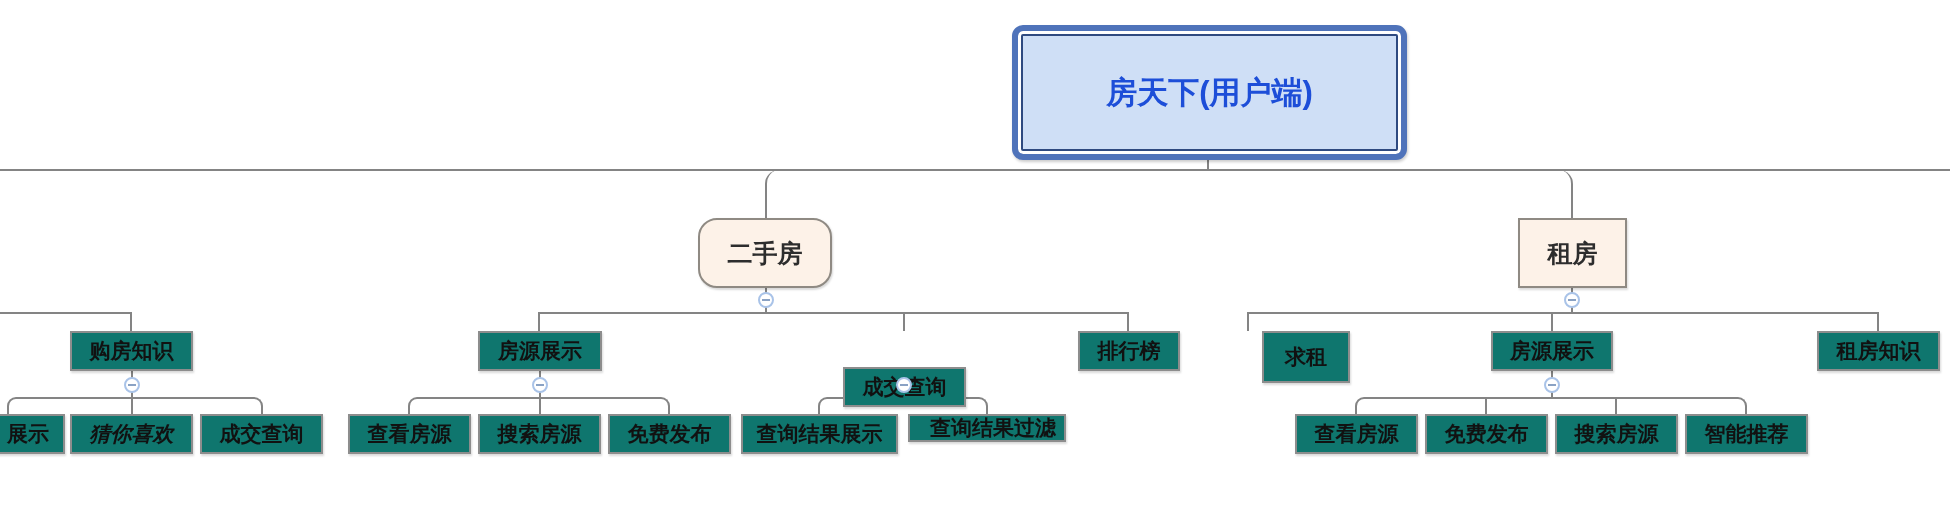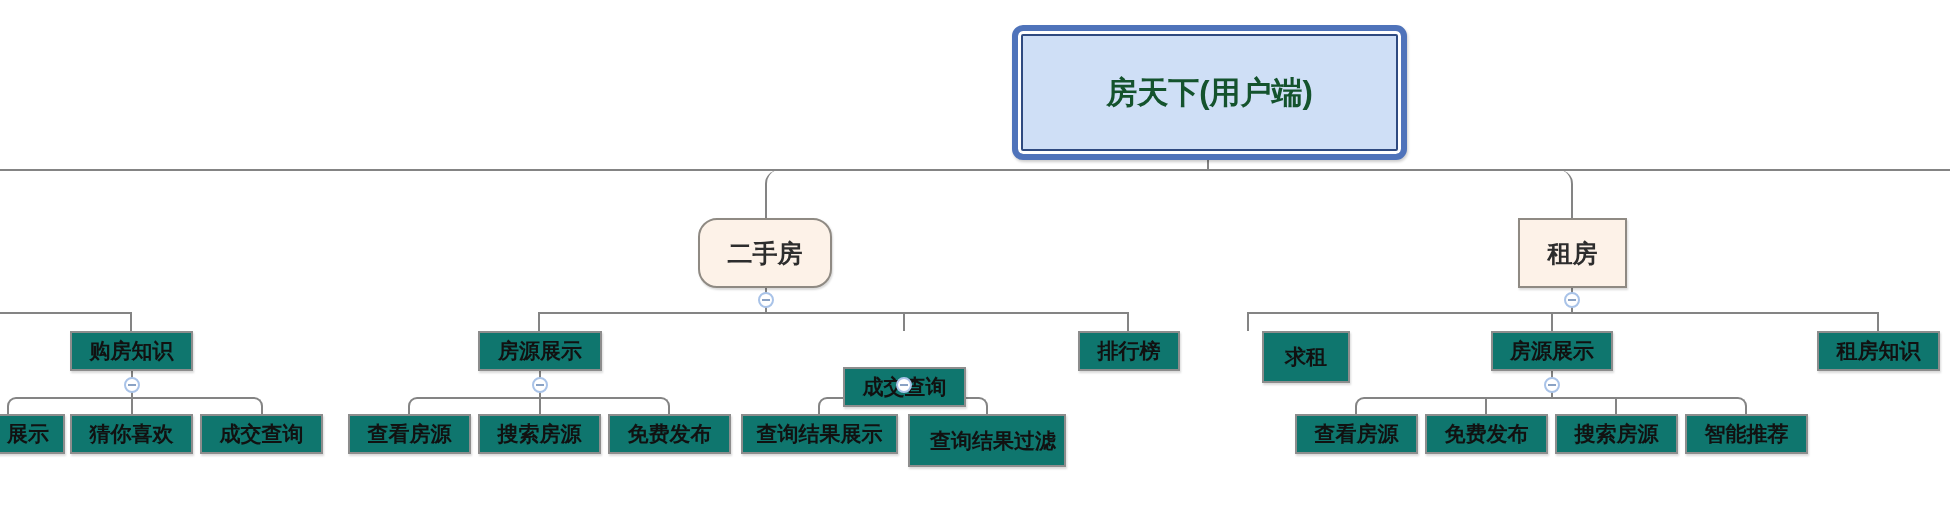--- a/index.html
+++ b/index.html
@@ -15,21 +15,21 @@
   .bus.round{border-top-left-radius:9px;border-top-right-radius:9px;}
   .bus.right-end{border-right-width:2px;}
   .arc-l{background:transparent;border-left-width:2px;border-top-left-radius:14px;}
   .arc-r{background:transparent;border-right-width:2px;border-top-right-radius:14px;}
 
   
   .node{position:absolute;box-sizing:border-box;display:flex;align-items:center;justify-content:center;
         font-weight:bold;font-size:21px;color:#111;background:#0f766e;border:2px solid #8d8d8d;
         box-shadow:1px 1.5px 2px rgba(0,0,0,.15);z-index:2;white-space:nowrap;}
   .l2{background:#fdf2e8;border-color:#8f8a83;font-size:25px;color:#2d2d2d;}
-  .root{background:#cfdff6;border:6px solid #4f73ba;border-radius:11px;font-size:31px;color:#14532d;
+  .root{background:#cfdff6;border:6px solid #4f73ba;border-radius:11px;font-size:31px;color:#1d4ed8;
         box-shadow:inset 0 0 0 3px #ffffff,inset 0 0 0 5px #2f4a80,1px 2px 3px rgba(0,0,0,.2);}
   .partial{justify-content:flex-end;padding-right:14px;}
 
   
   .collapse{position:absolute;box-sizing:border-box;width:16px;height:16px;border-radius:50%;
             background:#ffffff;border:2px solid #a9c3e8;display:flex;align-items:center;justify-content:center;
             z-index:3;cursor:pointer;}
   .collapse::after{content:'';width:8px;height:2px;background:#8aa2c4;}
 </style>
 </head>
@@ -83,25 +83,25 @@
 
   <div class="node" style="left:70px;top:331px;width:123px;height:40px;">购房知识</div>
   <div class="node" style="left:478px;top:331px;width:124px;height:40px;">房源展示</div>
   <div class="node" style="left:843px;top:331px;width:123px;height:40px;margin-top:36px;">成交查询</div>
   <div class="node" style="left:1078px;top:331px;width:102px;height:40px;text-align:right;">排行榜</div>
   <div class="node" style="left:1262px;top:331px;width:88px;height:52px;">求租</div>
   <div class="node" style="left:1491px;top:331px;width:122px;height:40px;">房源展示</div>
   <div class="node" style="left:1817px;top:331px;width:123px;height:40px;">租房知识</div>
 
   <div class="node partial" style="left:-58px;top:414px;width:123px;height:40px;">展示</div>
-  <div class="node" style="left:70px;top:414px;width:123px;height:40px;">猜你喜欢</div>
+  <div class="node" style="left:70px;top:414px;width:123px;height:40px;font-style:italic;">猜你喜欢</div>
   <div class="node" style="left:200px;top:414px;width:123px;height:40px;">成交查询</div>
   <div class="node" style="left:348px;top:414px;width:123px;height:40px;">查看房源</div>
   <div class="node" style="left:478px;top:414px;width:123px;height:40px;">搜索房源</div>
   <div class="node" style="left:608px;top:414px;width:123px;height:40px;">免费发布</div>
   <div class="node" style="left:741px;top:414px;width:157px;height:40px;">查询结果展示</div>
-  <div class="node" style="left:908px;top:414px;width:158px;height:53px;padding-left:12px;">查询结果过滤</div>
+  <div class="node" style="left:908px;top:414px;width:158px;height:28px;padding-left:12px;">查询结果过滤</div>
   <div class="node" style="left:1295px;top:414px;width:123px;height:40px;">查看房源</div>
   <div class="node" style="left:1425px;top:414px;width:123px;height:40px;">免费发布</div>
   <div class="node" style="left:1555px;top:414px;width:123px;height:40px;">搜索房源</div>
   <div class="node" style="left:1685px;top:414px;width:123px;height:40px;">智能推荐</div>
 
 </div>
 
 </body></html>

